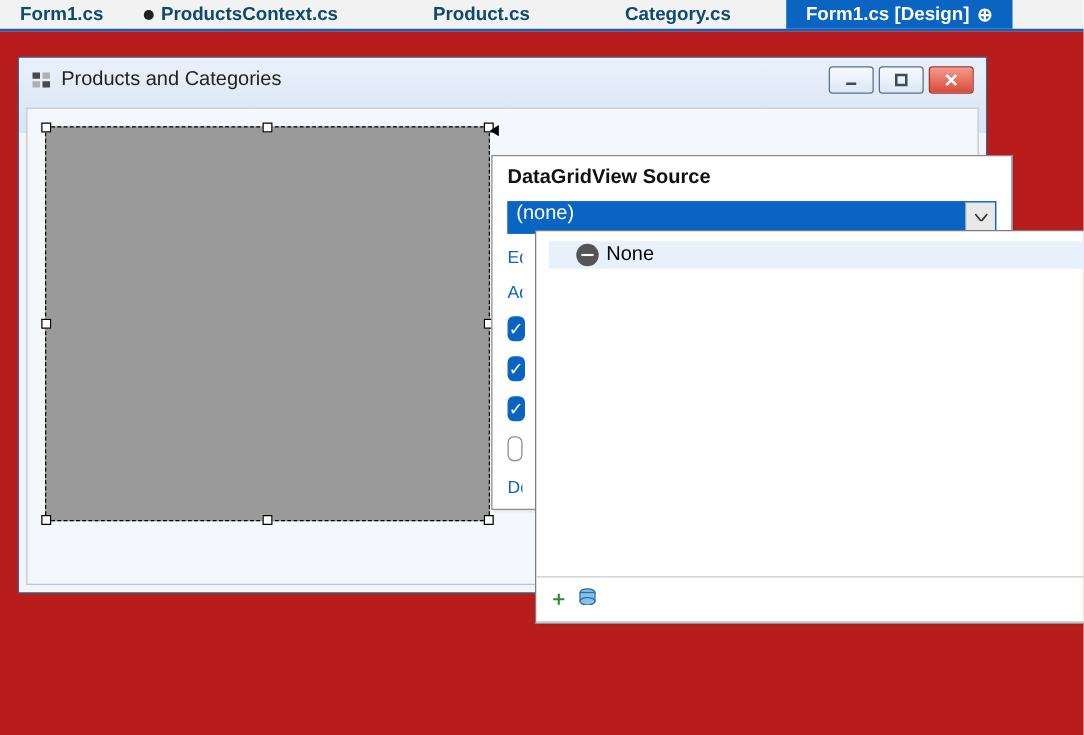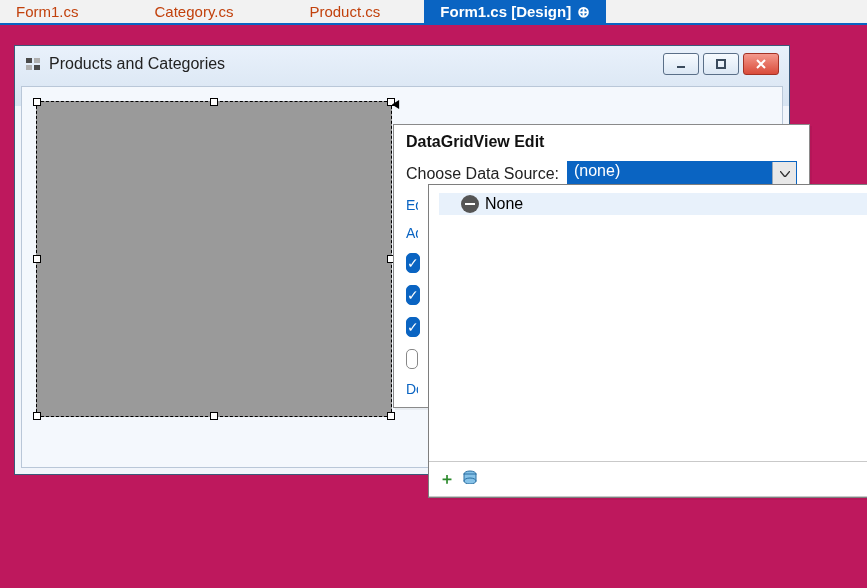--- a/index.html
+++ b/index.html
@@ -21,43 +21,44 @@
       border-bottom: 2px solid #0a64c2;
       position: relative;
     }
     .tab {
       padding: 2px 16px;
       height: 100%;
       display: flex;
       align-items: center;
       gap: 6px;
       font-size: 15px;
-      color: #c2410c;
+      color: #0c4a6e;
       cursor: pointer;
+      font-weight: bold;
     }
     .tab.active {
       background: #0a64c2;
       color: #fff;
       font-weight: 600;
       justify-content: flex-end;
     }
     .dirty-dot {
       width: 8px; height: 8px; border-radius: 50%; background: #222;
       display: inline-block;
     }
     .tab .plus {
       font-weight: bold;
       color: #fff;
     }
 
     
     .design-surface {
       position: absolute;
       top: 25px; left: 0; right: 0; bottom: 0;
-      background: #be185d;
+      background: #b91c1c;
     }
 
     
     .form-window {
       position: absolute;
       left: 14px;
       top: 20px;
       width: 776px;
       height: 430px;
       border: 1px solid #3b5a7a;
@@ -261,25 +262,29 @@
       color:#222;
     }
   </style>
 </head>
 <body>
 
 <div class="tab-bar">
   <div class="tab">
     <span>Form1.cs</span>
   </div>
+  <div class="tab">
+    <span class="dirty-dot"></span>
+    <span>ProductsContext.cs</span>
+  </div>
+  <div class="tab" style="margin-left:44px">
+    <span>Product.cs</span>
+  </div>
   <div class="tab" style="margin-left:44px">
     <span>Category.cs</span>
-  </div>
-  <div class="tab" style="margin-left:44px">
-    <span>Product.cs</span>
   </div>
   <div class="tab active" style="margin-left:28px">
     <span>Form1.cs [Design]</span>
     <span class="plus">⊕</span>
   </div>
 </div>
 
 <div class="design-surface">
 
   <div class="form-window">
@@ -320,23 +325,22 @@
         <div class="sel-handle sh-mr"></div>
         <div class="sel-handle sh-bl"></div>
         <div class="sel-handle sh-bm"></div>
         <div class="sel-handle sh-br"></div>
         <div class="smart-tag"></div>
       </div>
     </div>
   </div>
 
   <div class="tasks-panel">
-    <div class="tasks-header">DataGridView Edit</div>
+    <div class="tasks-header">DataGridView Source</div>
     <div class="tasks-row">
-      <span>Choose Data Source:</span>
       <div class="ds-combo">
         <span class="val">(none)</span>
         <span class="arrow">
           <svg width="10" height="6">
               <path d="M0 0 L5 6 L10 0" fill="none" stroke="#333" stroke-width="1.4"></path>
             </svg>
         </span>
       </div>
     </div>
     <div class="task-links-col" style="width:36px;">

